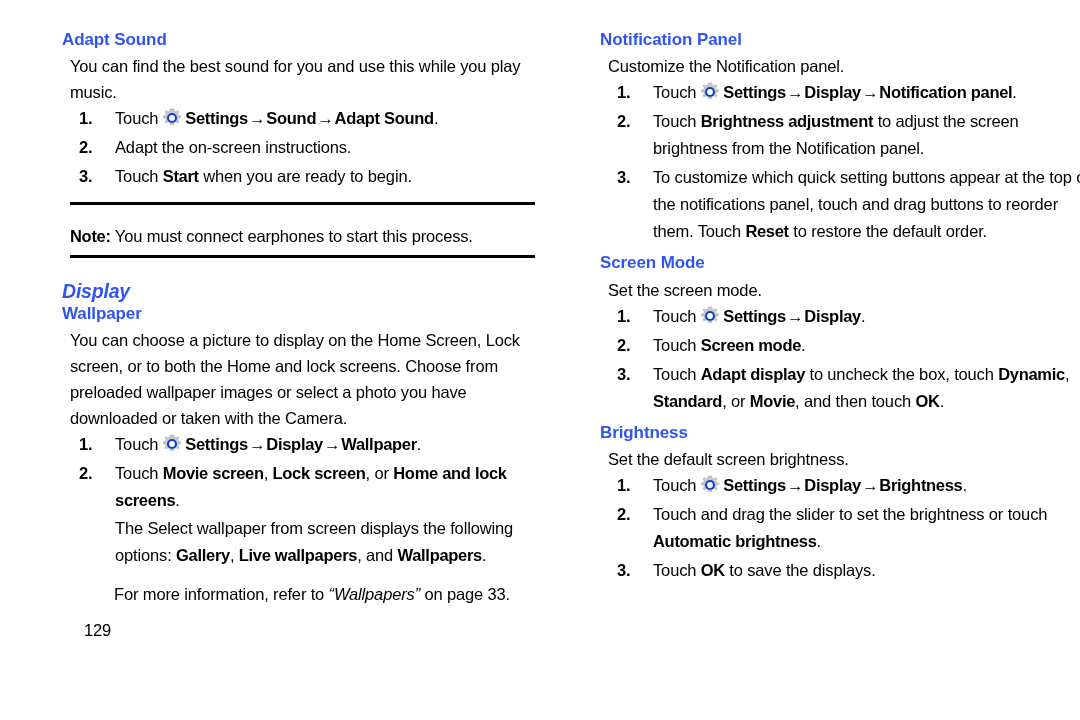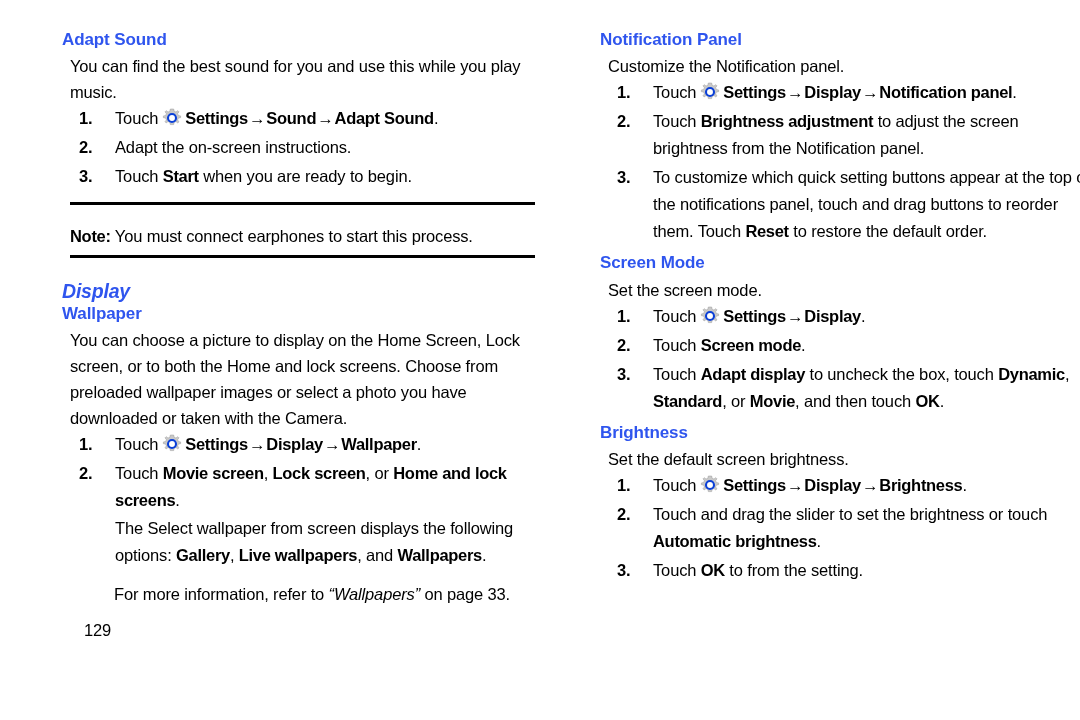--- a/index.html
+++ b/index.html
@@ -279,18 +279,18 @@
                 <circle cx="22" cy="22" r="8" fill="none" stroke="#0a3fd6" stroke-width="4.2"></circle>
                 <circle cx="22" cy="22" r="4.2" fill="#ffffff"></circle>
               </svg></span><b>Settings</b><span class="arrow">→</span><b>Display</b><span class="arrow">→</span><b>Brightness</b><span>.</span></span>
       </li>
       <li>
         <span class="num">2.</span>
         <span><span>Touch and drag the slider to set the brightness or touch </span><b>Automatic brightness</b><span>.</span></span>
       </li>
       <li>
         <span class="num">3.</span>
-        <span><span>Touch </span><b>OK</b><span> to from the setting.</span></span>
+        <span><span>Touch </span><b>OK</b><span> to save the displays.</span></span>
       </li>
     </ol>
 
   </div>
 </div>
 
 </body></html>

